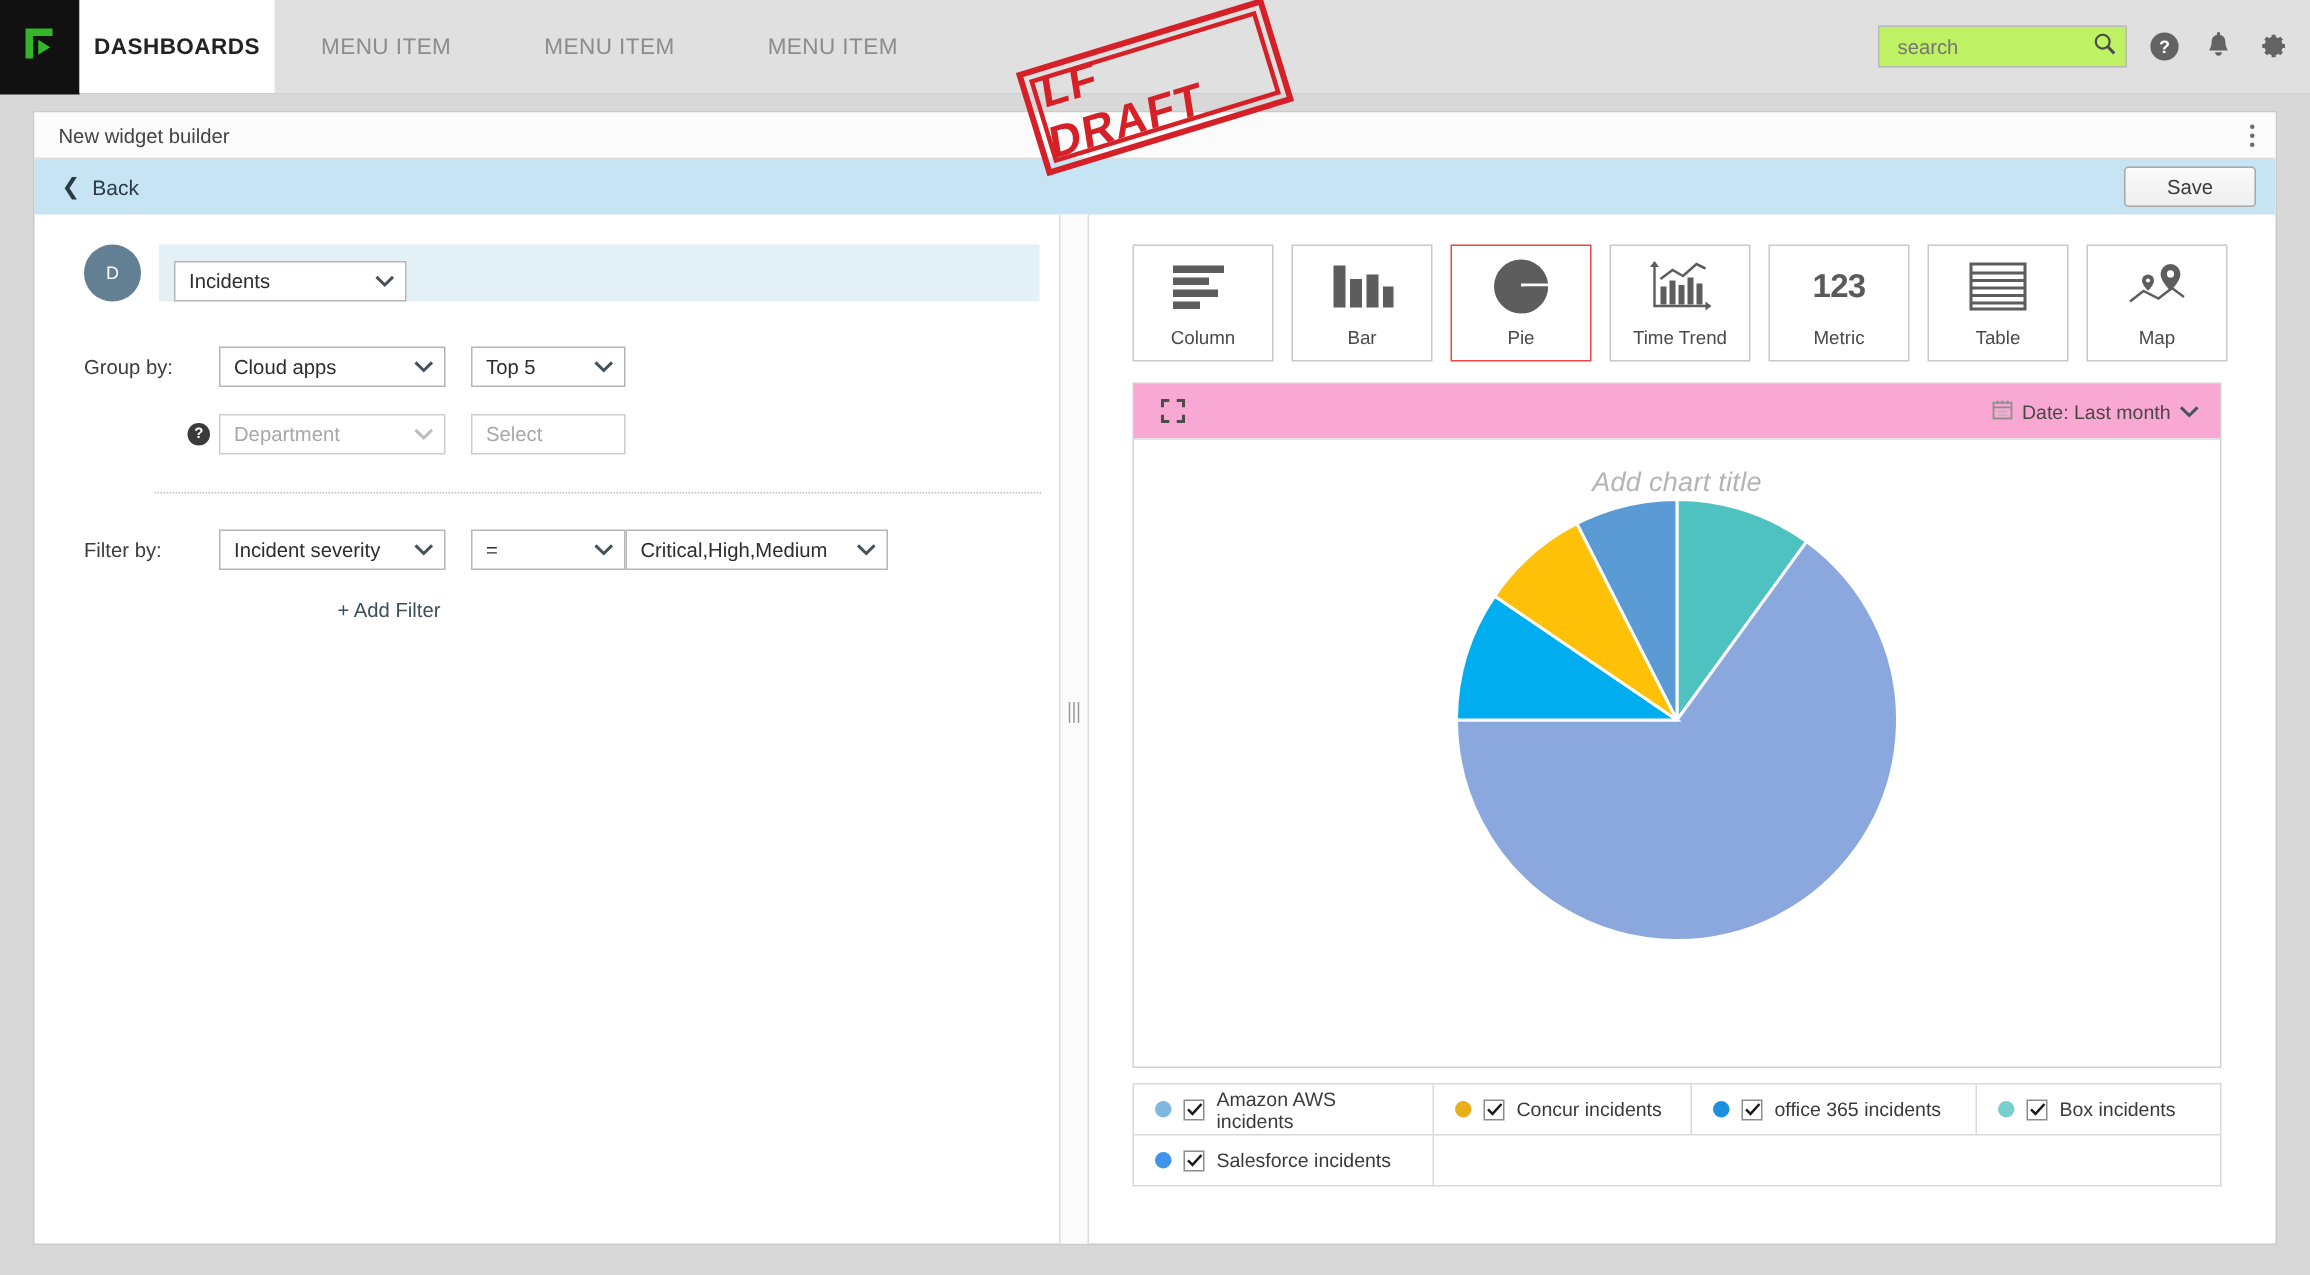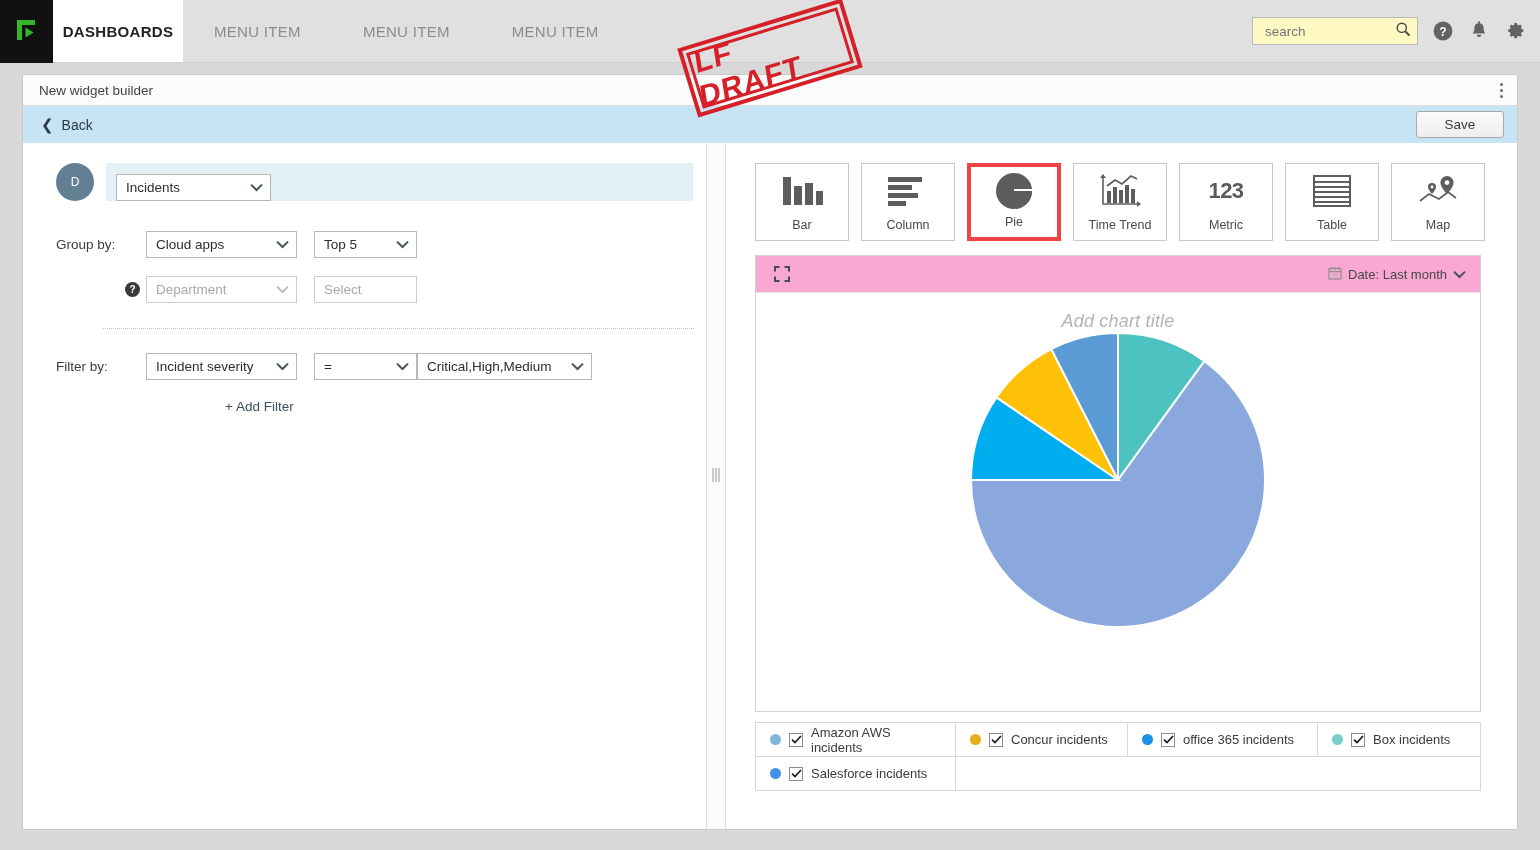--- a/index.html
+++ b/index.html
@@ -31,21 +31,21 @@
   }
   .menu-item {
     padding: 0 31px; display: flex; align-items: center;
     font-size: 15px; color: #8c8c8c; letter-spacing: .3px;
   }
   .topnav-right {
     margin-left: auto; display: flex; align-items: center;
     padding-right: 14px; gap: 14px;
   }
   .searchbox {
-    width: 166px; height: 28px; background: #fef9c3; border: 1px solid #b9b9b9;
+    width: 166px; height: 28px; background: #bef264; border: 1px solid #b9b9b9;
     display: flex; align-items: center; padding: 0 6px 0 10px;
   }
   .searchbox input {
     border: 0; outline: 0; font-size: 13.5px; color: #808080;
     background: transparent; width: 132px;
     font-family: "Liberation Sans", sans-serif;
   }
   .nav-icon { width: 22px; height: 22px; display: block; }
 
   
@@ -127,21 +127,21 @@
   .grip i { width: 1px; height: 14px; background: #9a9a9a; display: block; }
 
   
   .right-pane { flex: 1; padding: 20px 32px 0 29px; }
   .chart-types { display: flex; gap: 12px; }
   .ctype {
     width: 94px; height: 78px; border: 1px solid #c9c9c9; background: #fff;
     display: flex; flex-direction: column; align-items: center;
     justify-content: space-between; padding-bottom: 8px;
   }
-  .ctype.selected { border: 4px solid #ef4444; }
+  .ctype.selected { border: 1px solid #ef4444; }
   .ctype .glyph { flex: 1; display: flex; align-items: center; justify-content: center; }
   .ctype .lbl { font-size: 12.5px; color: #4a4a4a; }
   .metric-num { font-size: 22px; font-weight: bold; color: #5a5a5a; letter-spacing: -.5px; }
 
   .preview {
     margin-top: 14px; width: 726px; border: 1px solid #d2d2d2; background: #fff;
   }
   .preview-head {
     height: 37px; background: #f9a8d4; border-bottom: 1px solid #e4e4e4;
     display: flex; align-items: center; padding: 0 14px 0 18px;
@@ -367,40 +367,40 @@
           <i></i>
       </span>
     </div>
 
     <div class="right-pane">
 
       <div class="chart-types">
 
         <div class="ctype">
           <span class="glyph">
+            <svg width="46" height="34" viewBox="0 0 46 34">
+              <rect x="3" y="3" width="34" height="5" fill="#5d5d5d"></rect>
+              <rect x="3" y="11" width="24" height="5" fill="#5d5d5d"></rect>
+              <rect x="3" y="19" width="30" height="5" fill="#5d5d5d"></rect>
+              <rect x="3" y="27" width="18" height="5" fill="#5d5d5d"></rect>
+            </svg>
+          </span>
+          <span class="lbl">Column</span>
+        </div>
+
+        <div class="ctype">
+          <span class="glyph">
             <svg width="46" height="36" viewBox="0 0 46 36">
               <rect x="4" y="4" width="8" height="28" fill="#5d5d5d"></rect>
               <rect x="15" y="13" width="8" height="19" fill="#5d5d5d"></rect>
               <rect x="26" y="10" width="8" height="22" fill="#5d5d5d"></rect>
               <rect x="37" y="18" width="7" height="14" fill="#5d5d5d"></rect>
             </svg>
           </span>
           <span class="lbl">Bar</span>
-        </div>
-
-        <div class="ctype">
-          <span class="glyph">
-            <svg width="46" height="34" viewBox="0 0 46 34">
-              <rect x="3" y="3" width="34" height="5" fill="#5d5d5d"></rect>
-              <rect x="3" y="11" width="24" height="5" fill="#5d5d5d"></rect>
-              <rect x="3" y="19" width="30" height="5" fill="#5d5d5d"></rect>
-              <rect x="3" y="27" width="18" height="5" fill="#5d5d5d"></rect>
-            </svg>
-          </span>
-          <span class="lbl">Column</span>
         </div>
 
         <div class="ctype selected">
           <span class="glyph">
             <svg width="38" height="38" viewBox="0 0 38 38">
               <path d="M19 19 L19 1 A18 18 0 0 0 19 37 A18 18 0 0 0 37 19 L19 19 Z" fill="#5d5d5d"></path>
               <path d="M19 17 L19 1 A18 18 0 0 1 37 17 Z" fill="#5d5d5d"></path>
               <path d="M21 19 L37 19 A18 18 0 0 1 21 37 Z" fill="#5d5d5d"></path>
             </svg>
           </span>

